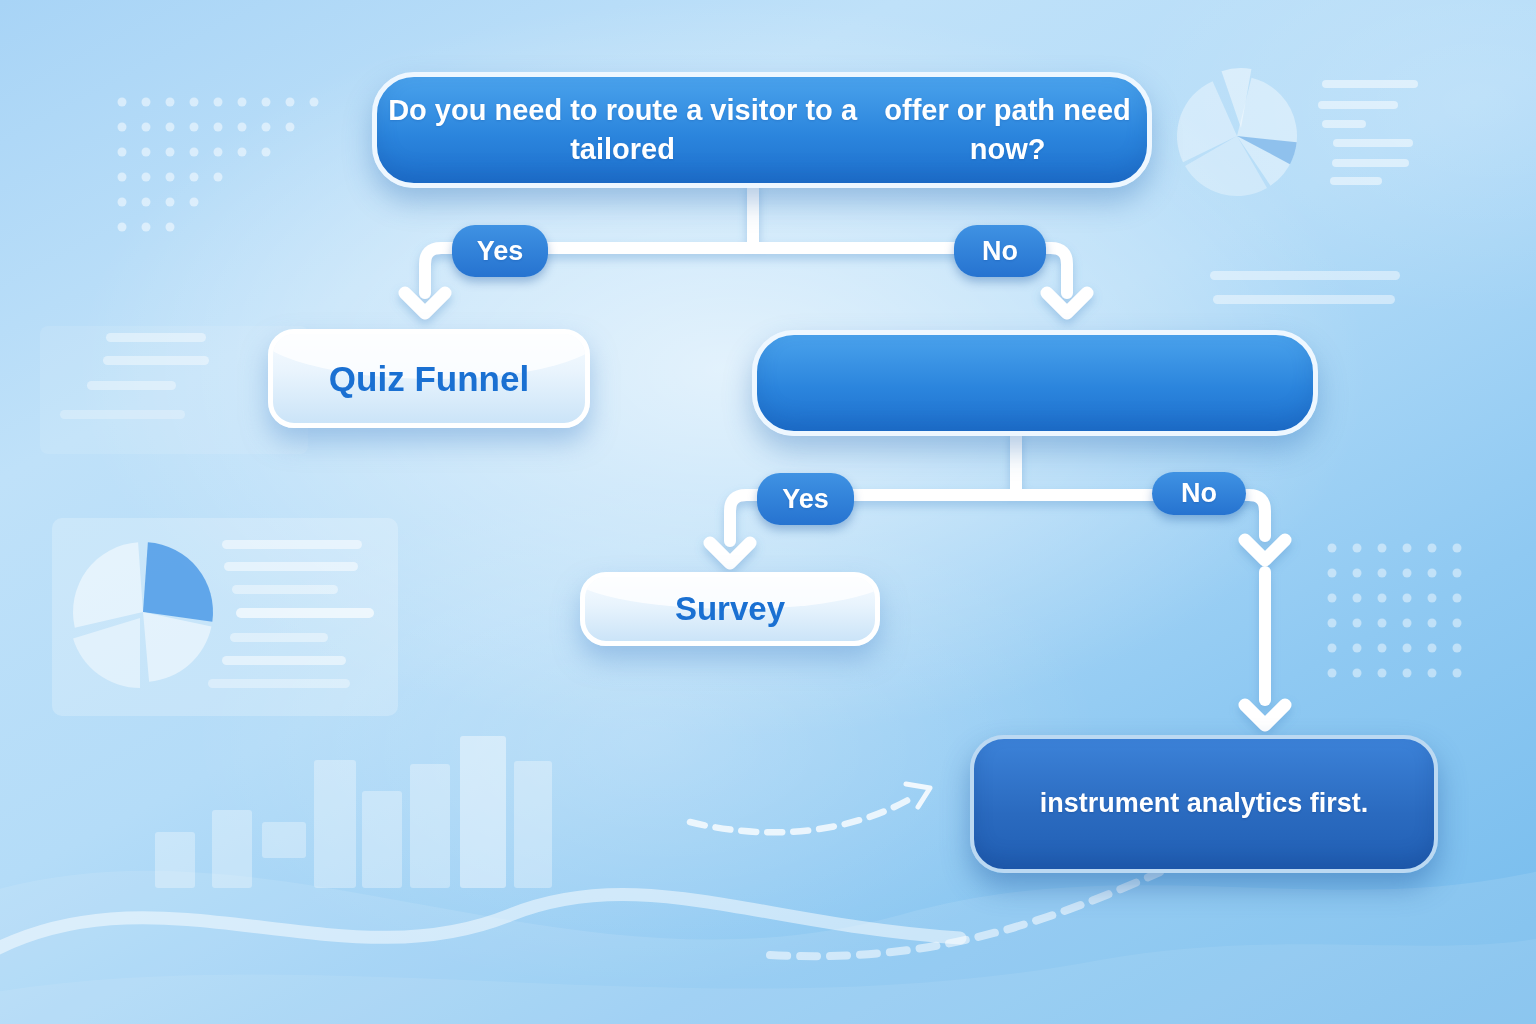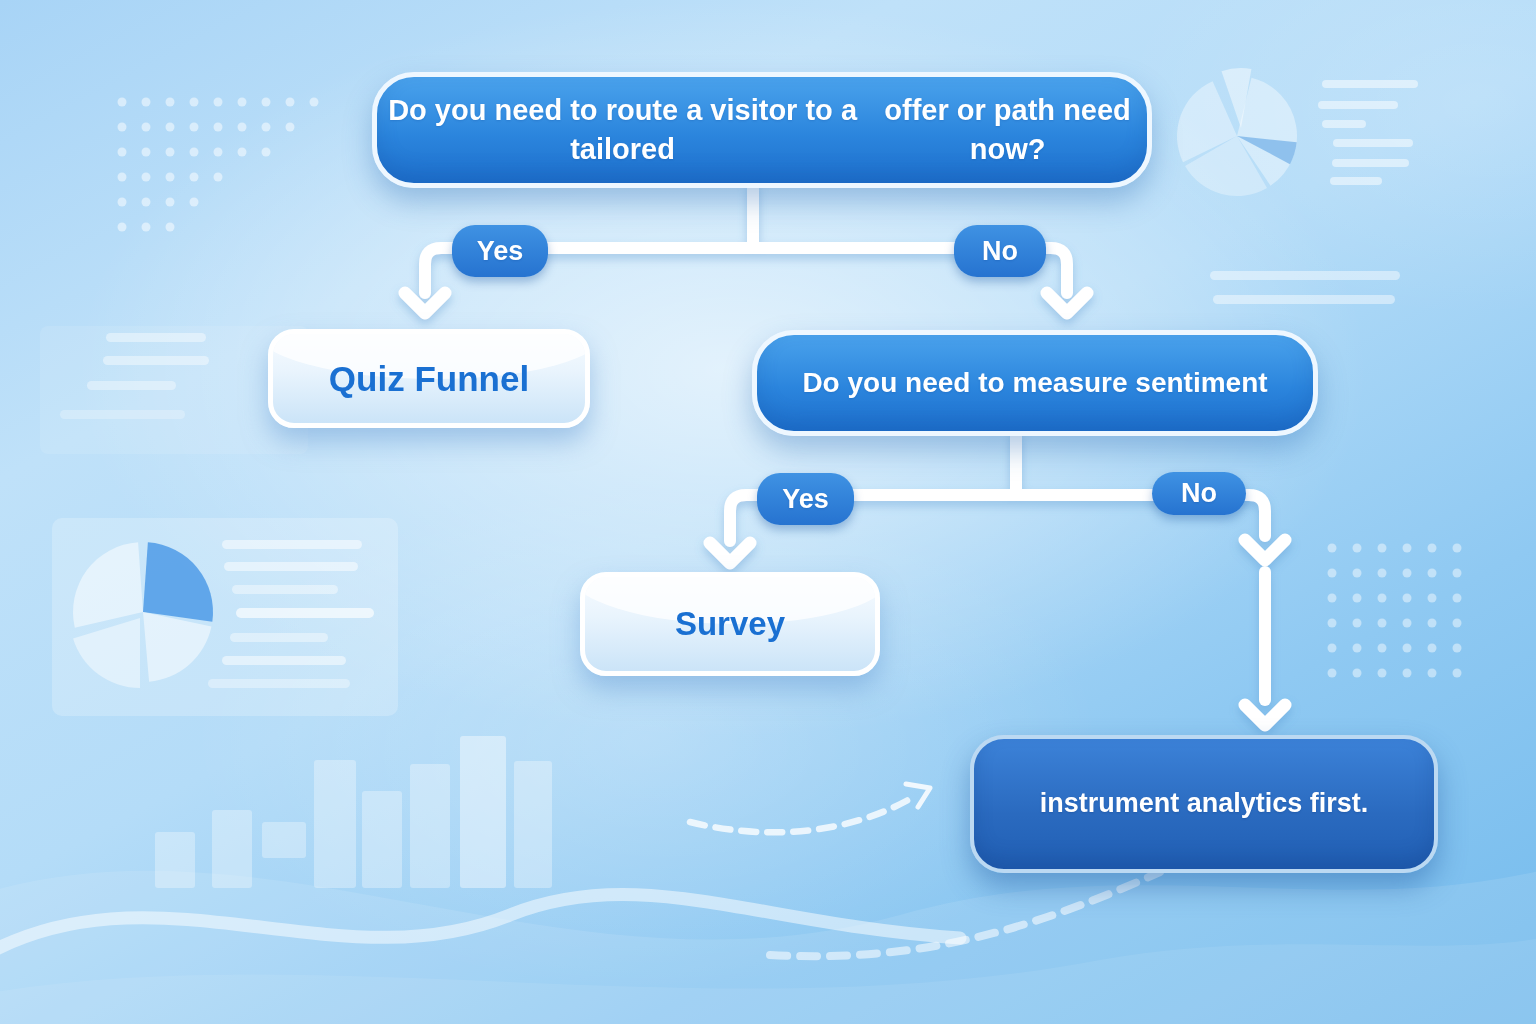--- a/index.html
+++ b/index.html
@@ -44,21 +44,21 @@
   .final{
     color:#ffffff;
     background:linear-gradient(180deg,#3c82d8 0%,#2a6abf 58%,#215fb4 100%);
     border:4px solid #bcd9f2;border-radius:34px;
     box-shadow:0 14px 28px rgba(32,88,160,.42), inset 0 -10px 18px rgba(14,60,130,.25);
     text-shadow:0 1px 2px rgba(14,60,130,.3);
   }
   #node-q1{left:372px;top:72px;width:780px;height:116px;font-size:29px;line-height:1.35;}
   #node-quiz{left:254px;top:329px;width:322px;height:99px;font-size:35px;margin-left:14px;}
   #node-q2{left:752px;top:330px;width:566px;height:106px;font-size:28px;line-height:1.38;}
-  #node-survey{left:580px;top:572px;width:300px;height:104px;font-size:33px;}
+  #node-survey{left:580px;top:572px;width:300px;height:74px;font-size:33px;}
   #node-final{left:970px;top:735px;width:468px;height:138px;font-size:27px;line-height:1.45;}
   .badge{
     position:absolute;z-index:4;box-sizing:border-box;
     display:flex;align-items:center;justify-content:center;
     color:#fff;font-weight:700;font-size:27px;height:52px;
     background:linear-gradient(180deg,#3f92e3,#2673d0);
     border-radius:23px;box-shadow:0 5px 10px rgba(25,85,160,.35);
     text-shadow:0 1px 2px rgba(20,80,160,.3);
   }
   #badge-q1-yes{left:452px;top:225px;width:96px;}
@@ -248,21 +248,20 @@
   <div class="node question" id="node-q1">
     <span>Do you need to route a visitor to a tailored</span>
     <span>offer or path need now?</span>
   </div>
 
   <div class="node leaf" id="node-quiz">
     <span>Quiz Funnel</span>
   </div>
 
   <div class="node question" id="node-q2">
-    <span>Do you need to measure sentiment</span>
   </div>
 
   <div class="node leaf" id="node-survey">
     <span>Survey</span>
   </div>
 
   <div class="node final" id="node-final">
     <span>instrument analytics first.</span>
   </div>
 

